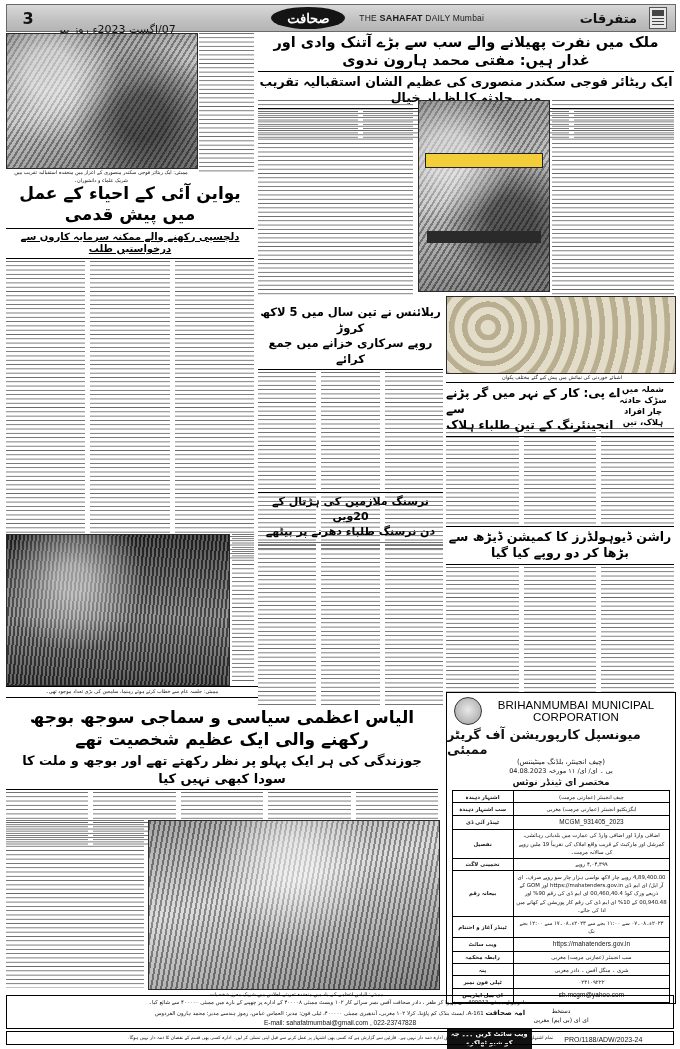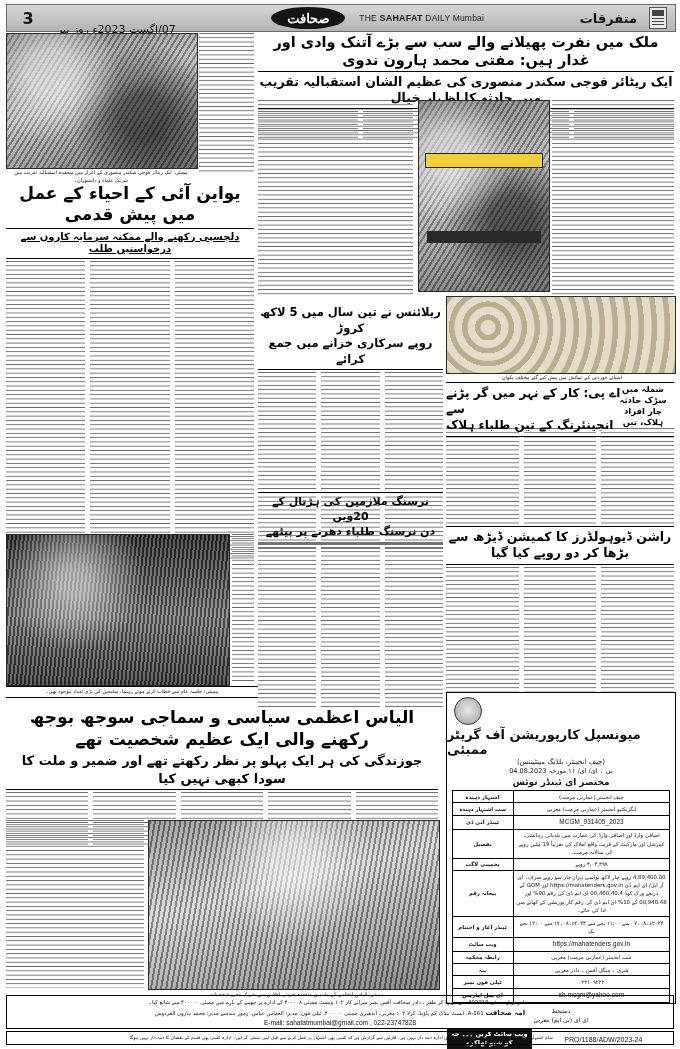--- a/index.html
+++ b/index.html
@@ -204,21 +204,21 @@
     <div class="cols" style="margin-top:2px;">
       <div class="body" style="height:180px;"></div>
       <div class="body" style="height:180px;"></div>
       <div class="body" style="height:180px;"></div>
     </div>
   </div>
 
   <div style="position:absolute;left:258px;top:492px;width:185px;">
     <div style="border-top:1px solid #000;"></div>
     <div class="hl" style="font-size:11px;line-height:1.35;margin-top:2px;">نرسنگ ملازمین کی ہڑتال کے 20ویں</div>
-    <div class="hl" style="font-size:11px;line-height:1.35;border-bottom:3px solid #737373;padding-bottom:2px;">دن نرسنگ طلباء دھرنے پر بیٹھے</div>
+    <div class="hl" style="font-size:11px;line-height:1.35;border-bottom:1px solid #737373;padding-bottom:2px;">دن نرسنگ طلباء دھرنے پر بیٹھے</div>
     <div class="cols" style="margin-top:2px;">
       <div class="body" style="height:163px;"></div>
       <div class="body" style="height:163px;"></div>
       <div class="body" style="height:163px;"></div>
     </div>
   </div>
 
   <div class="photo" style="position:absolute;left:446px;top:296px;width:228px;height:76px;
        background-image:repeating-radial-gradient(circle at 18% 40%, #e2dcc8 0 7px, #b9ae90 8px 13px),
        repeating-radial-gradient(circle at 62% 70%, #d8d1b8 0 6px, #a89d80 7px 12px),
@@ -255,41 +255,42 @@
   <div class="photo" style="position:absolute;left:6px;top:534px;width:222px;height:150px;
        background-image:
         radial-gradient(circle at 30% 30%, rgba(255,255,255,.5) 0 8%, rgba(0,0,0,0) 38%),
         repeating-linear-gradient(96deg, rgba(0,0,0,.42) 0 2px, rgba(255,255,255,.2) 2px 4px),
         linear-gradient(180deg,#2e2e2e,#7f7f7f 55%,#3a3a3a);"></div>
   <div class="body" style="position:absolute;left:232px;top:534px;width:22px;height:150px;"></div>
   <div class="cap" style="position:absolute;left:6px;top:686px;width:248px;border-top:1px solid #000;border-bottom:1px solid #000;">ممبئی: جلسہ عام سے خطاب کرتے ہوئے رہنما، سامعین کی بڑی تعداد موجود تھی۔</div>
 
   <div style="position:absolute;left:6px;top:706px;width:432px;">
     <div class="hl" style="font-size:17px;line-height:1.3;">الیاس اعظمی سیاسی و سماجی سوجھ بوجھ رکھنے والی ایک عظیم شخصیت تھے</div>
-    <div class="hl" style="font-size:13px;line-height:1.35;padding-top:2px;border-bottom:1px solid #000;padding-bottom:2px;">جوزندگی کی ہر ایک پہلو پر نظر رکھتے تھے اور ضمیر و ملت کا سودا کبھی نہیں کیا</div>
+    <div class="hl" style="font-size:13px;line-height:1.35;padding-top:2px;border-bottom:1px solid #000;padding-bottom:2px;">جوزندگی کی ہر ایک پہلو پر نظر رکھتے تھے اور بوجھ و ملت کا سودا کبھی نہیں کیا</div>
     <div class="cols" style="margin-top:2px;">
       <div class="body" style="height:54px;"></div>
       <div class="body" style="height:54px;"></div>
       <div class="body" style="height:54px;"></div>
       <div class="body" style="height:54px;"></div>
       <div class="body" style="height:54px;"></div>
     </div>
   </div>
 
   <div class="photo" style="position:absolute;left:148px;top:820px;width:290px;height:168px;
        background-image:
         radial-gradient(circle at 50% 24%, rgba(255,255,255,.55) 0 10%, rgba(0,0,0,0) 42%),
         repeating-linear-gradient(100deg, rgba(0,0,0,.34) 0 2px, rgba(255,255,255,.22) 2px 5px),
         linear-gradient(165deg,#8d8d8d,#d3d3d3 40%,#6b6b6b);"></div>
   <div class="body" style="position:absolute;left:6px;top:820px;width:138px;height:168px;"></div>
   <div class="cap" style="position:absolute;left:148px;top:990px;width:290px;">ممبئی: الیاس اعظمی کی یاد میں منعقدہ تعزیتی اجلاس میں شریک معزز شخصیات۔</div>
 
   <div class="ad" style="left:446px;top:692px;width:228px;height:310px;">
     <div class="ad-top">
       <div class="ad-seal"></div>
+      <div class="ad-eng">BRIHANMUMBAI MUNICIPAL CORPORATION</div>
     </div>
     <div class="ad-ur1">میونسپل کارپوریشن آف گریٹر ممبئی</div>
     <div class="ad-ur2">(چیف انجینئر، بلڈنگ مینٹیننس)</div>
     <div class="ad-ur3">بی ۔ ای/ ای/ ١١ مورخہ 04.08.2023</div>
     <div class="ad-ur4">مختصر ای ٹینڈر نوٹس</div>
 
     <table class="tender">
       <tbody>
         <tr>
           <td class="val">چیف انجینئر (عمارتی مرمت)</td>

